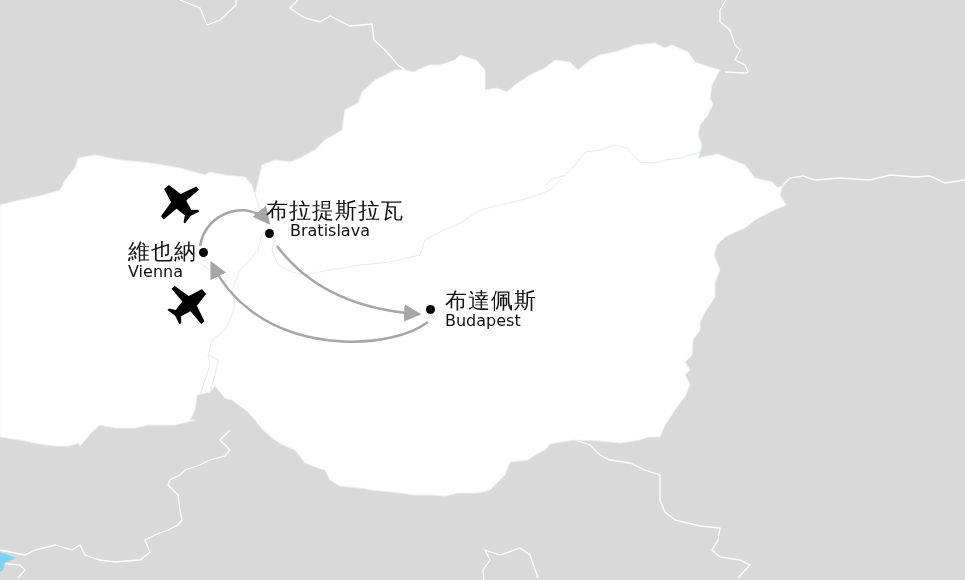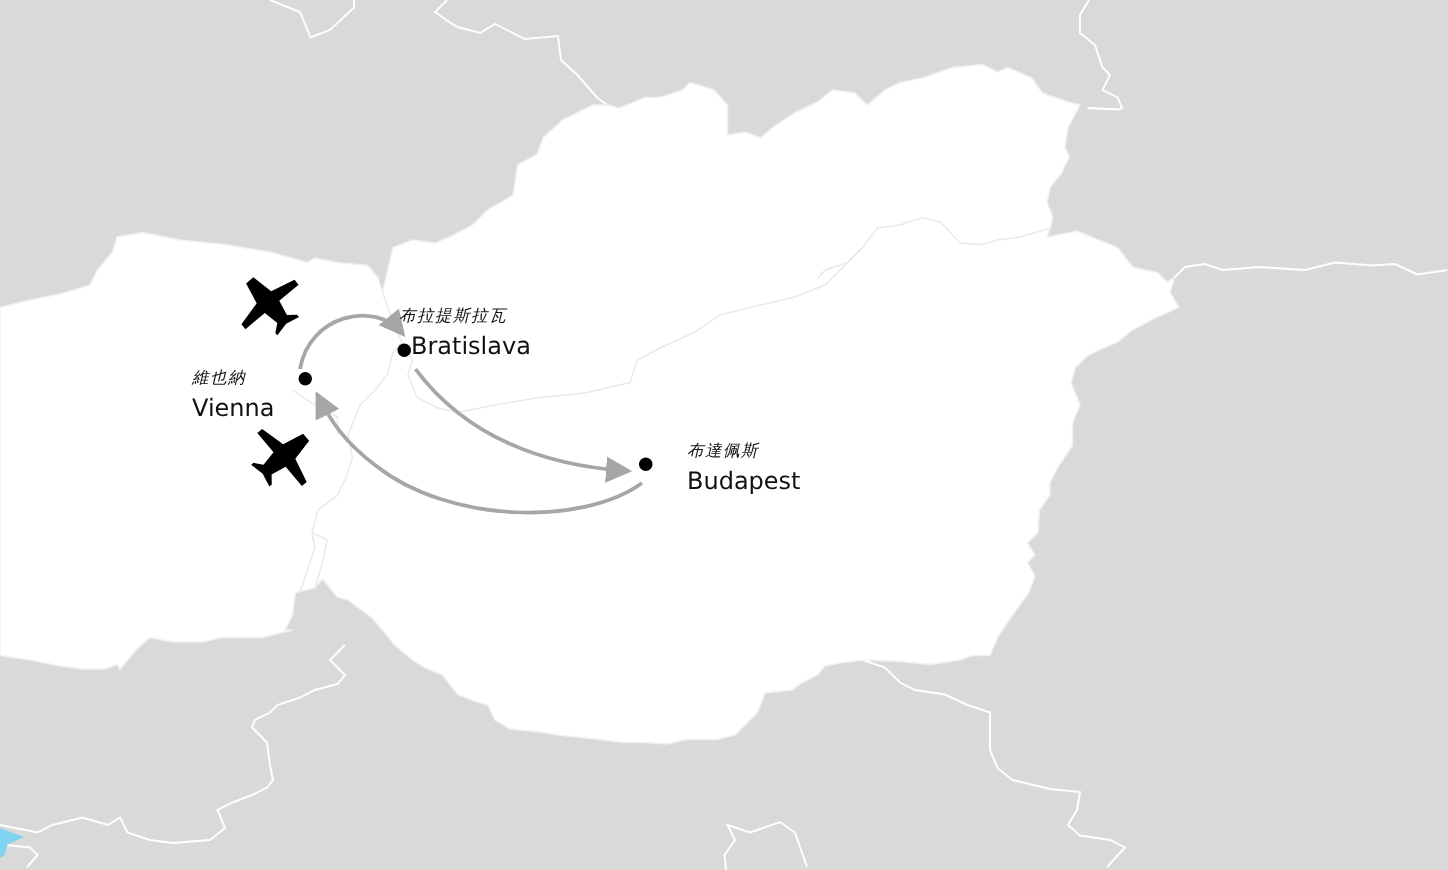--- a/index.html
+++ b/index.html
@@ -1,19 +1,19 @@
 <!DOCTYPE html>
 <html><head>
   <meta charset="utf-8">
   <style>
     html, body { margin: 0; padding: 0; }
     body { width: 965px; height: 580px; overflow: hidden; background: #d9d9d9; position: relative; font-family: "DejaVu Sans", "Liberation Sans", sans-serif; }
     #map { position: absolute; left: 0; top: 0; width: 965px; height: 580px; }
     .label { position: absolute; color: #111; font-size: 16px; line-height: 20px; white-space: nowrap; }
-    .label .zh { display: block; font-size: 11px; letter-spacing: 1px; font-style: italic; }
+    .label .zh { display: block; font-size: 22px; letter-spacing: 1px; }
     .label .en { display: block; font-size: 16px; }
     .city-dot { position: absolute; width: 9px; height: 9px; border-radius: 50%; background: #000; }
   </style>
 </head>
 <body>
 
 <svg id="map" viewBox="0 0 965 580" xmlns="http://www.w3.org/2000/svg">
   <defs>
     <marker id="arrow" viewBox="0 0 10 10" refX="8" refY="5" markerWidth="7" markerHeight="7" orient="auto-start-reverse">
       <path d="M0,0 L10,5 L0,10 z" fill="#a6a6a6"></path>
@@ -67,19 +67,19 @@
 <div class="city-dot" style="left:265px;top:229px;"></div>
 <div class="city-dot" style="left:426px;top:305px;"></div>
 
 <div class="label" style="left:128px;top:228px;margin-top:14px;">
   <span class="zh">維也納</span>
   <span class="en">Vienna</span>
 </div>
 
 <div class="label" style="left:266px;top:201px;">
   <span class="zh">布拉提斯拉瓦</span>
-  <span class="en" style="margin-left:8px;">Bratislava</span>
+  <span class="en" style="margin-left:24px;">Bratislava</span>
 </div>
 
-<div class="label" style="left:458px;top:291px;">
+<div class="label" style="left:445px;top:291px;">
   <span class="zh">布達佩斯</span>
   <span class="en">Budapest</span>
 </div>
 
 </body></html>

